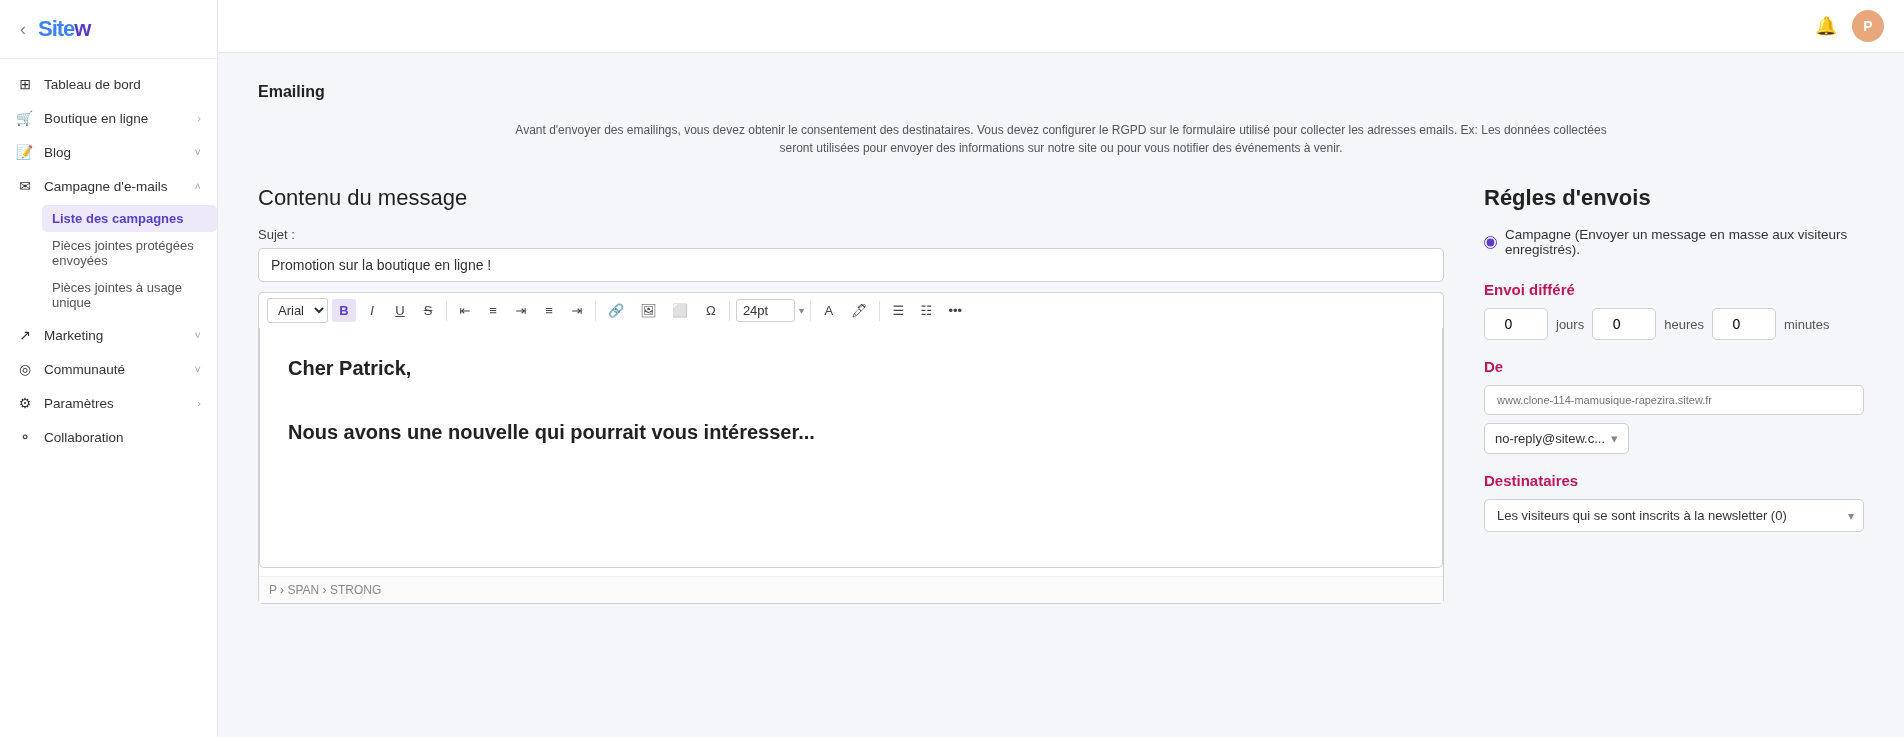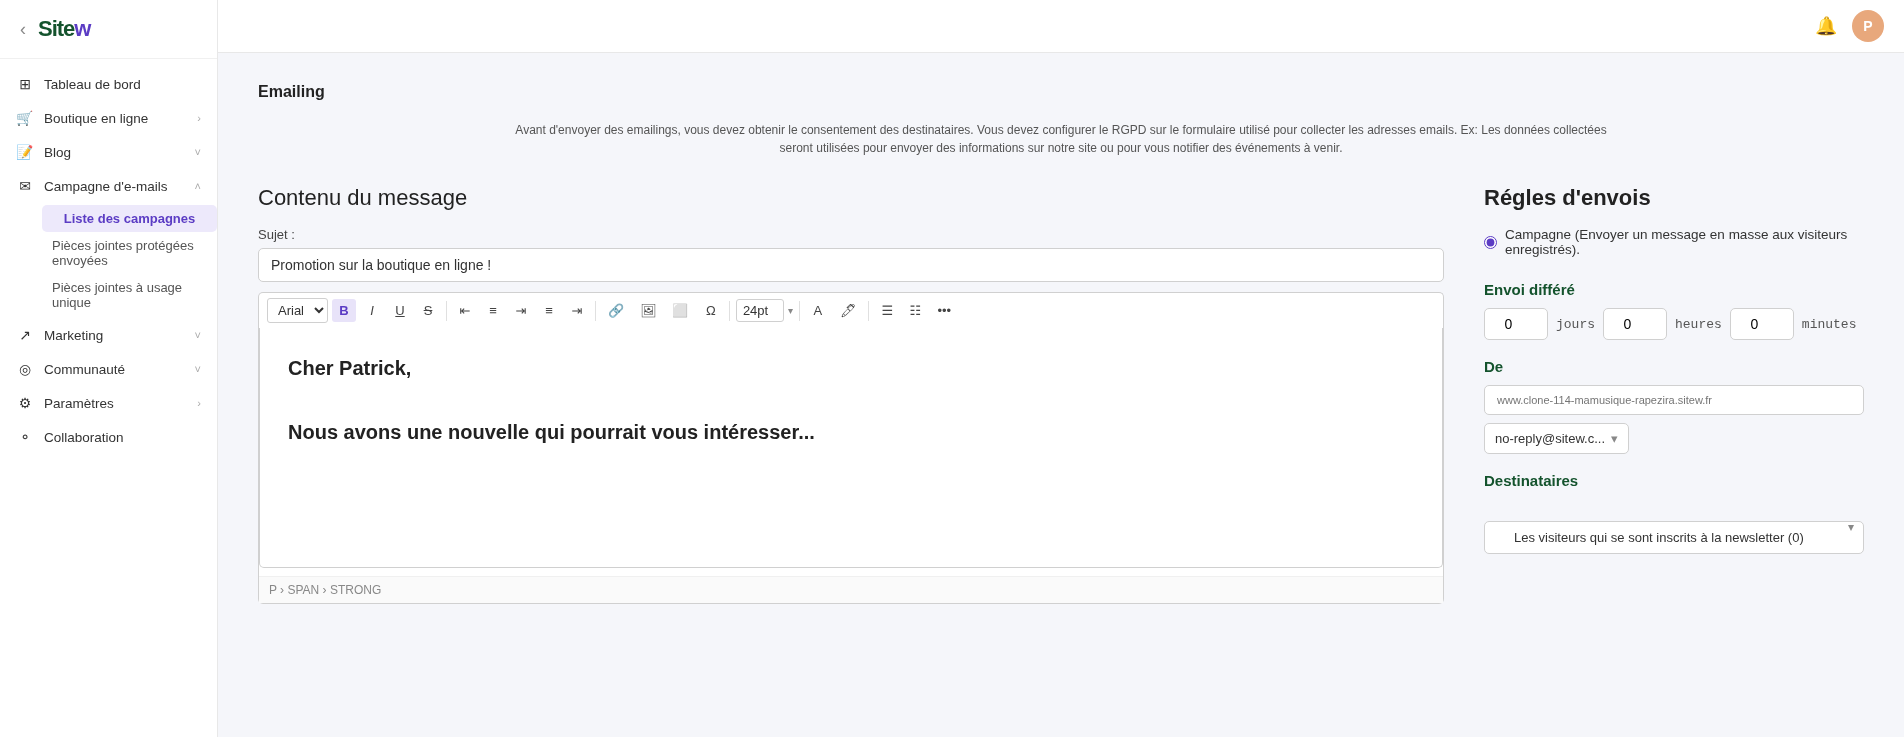--- a/index.html
+++ b/index.html
@@ -30,21 +30,21 @@
       background: none;
       border: none;
       padding: 0 4px;
     }
     .logo-text {
       font-size: 22px;
       font-weight: 700;
       color: #5b3cc4;
       letter-spacing: -1px;
     }
-    .logo-text span { color: #14532d; }
+    .logo-text span { color: #3b82f6; }
 
     .sidebar-nav { padding: 8px 0; }
     .nav-item {
       display: flex;
       align-items: center;
       padding: 9px 16px;
       font-size: 13.5px;
       color: #333;
       cursor: pointer;
       gap: 10px;
@@ -54,21 +54,21 @@
     .nav-item .chevron { margin-left: auto; font-size: 11px; color: #aaa; }
     .sub-nav { padding: 2px 0 2px 42px; }
     .sub-nav-item {
       display: block;
       padding: 6px 10px;
       font-size: 13px;
       color: #555;
       cursor: pointer;
       border-radius: 5px;
     }
-    .sub-nav-item.active { color: #5b3cc4; font-weight: 600; background: #ede9fb; text-align: center; }
+    .sub-nav-item.active { color: #5b3cc4; font-weight: 600; background: #ede9fb; }
 
     
     .main {
       flex: 1;
       display: flex;
       flex-direction: column;
       overflow: hidden;
     }
     .topbar {
       display: flex;
@@ -189,21 +189,21 @@
     .font-size-select {
       display: flex; align-items: center; gap: 2px;
     }
     .font-size-val {
       border: 1px solid #d0d0d0;
       border-radius: 3px;
       padding: 3px 6px;
       font-size: 13px;
       background: #fff;
       color: #333;
-      width: 48px;
+      width: 59px;
     }
 
     
     .editor-area {
       border: 1px solid #d0d0d0;
       border-top: none;
       border-radius: 0 0 5px 5px;
       background: #fff;
       padding: 24px 28px;
       min-height: 240px;
@@ -231,34 +231,34 @@
       margin-bottom: 16px;
     }
     .radio-group { display: flex; flex-direction: column; gap: 10px; margin-bottom: 24px; }
     .radio-item { display: flex; align-items: center; gap: 8px; font-size: 13.5px; color: #333; }
     .radio-item input[type="radio"] { accent-color: #5b3cc4; }
 
     .field-group { margin-bottom: 18px; }
     .field-group-title {
       font-size: 15px;
       font-weight: 600;
-      color: #14532d;
+      color: #be185d;
       margin-bottom: 10px;
     }
     .inline-fields { display: flex; align-items: center; gap: 8px; }
     .inline-fields .num-input {
       width: 64px;
       border: 1px solid #d0d0d0;
       border-radius: 5px;
       padding: 7px 10px;
       font-size: 14px;
       text-align: center;
       background: #fff;
     }
-    .inline-label { font-size: 13px; color: #555; font-family: Liberation Mono, monospace; }
+    .inline-label { font-size: 13px; color: #555; }
 
     .from-input {
       width: 100%;
       border: 1px solid #d0d0d0;
       border-radius: 5px;
       padding: 8px 12px;
       font-size: 11px;
       color: #aaa;
       background: #fff;
       margin-bottom: 8px;
@@ -271,27 +271,26 @@
       font-size: 13px;
       color: #333;
       background: #fff;
       cursor: pointer;
       width: fit-content;
     }
     .dest-select {
       width: 100%;
       border: 1px solid #d0d0d0;
       border-radius: 5px;
-      padding: 8px 29px;
+      padding: 8px 12px;
       font-size: 13px;
       color: #333;
       background: #fff;
       cursor: pointer;
       appearance: none;
-      margin-top: 22px;
     }
     .select-wrapper { position: relative; }
     .select-wrapper::after {
       content: '▾';
       position: absolute;
       right: 10px; top: 50%;
       transform: translateY(-50%);
       color: #888; font-size: 12px;
       pointer-events: none;
     }

